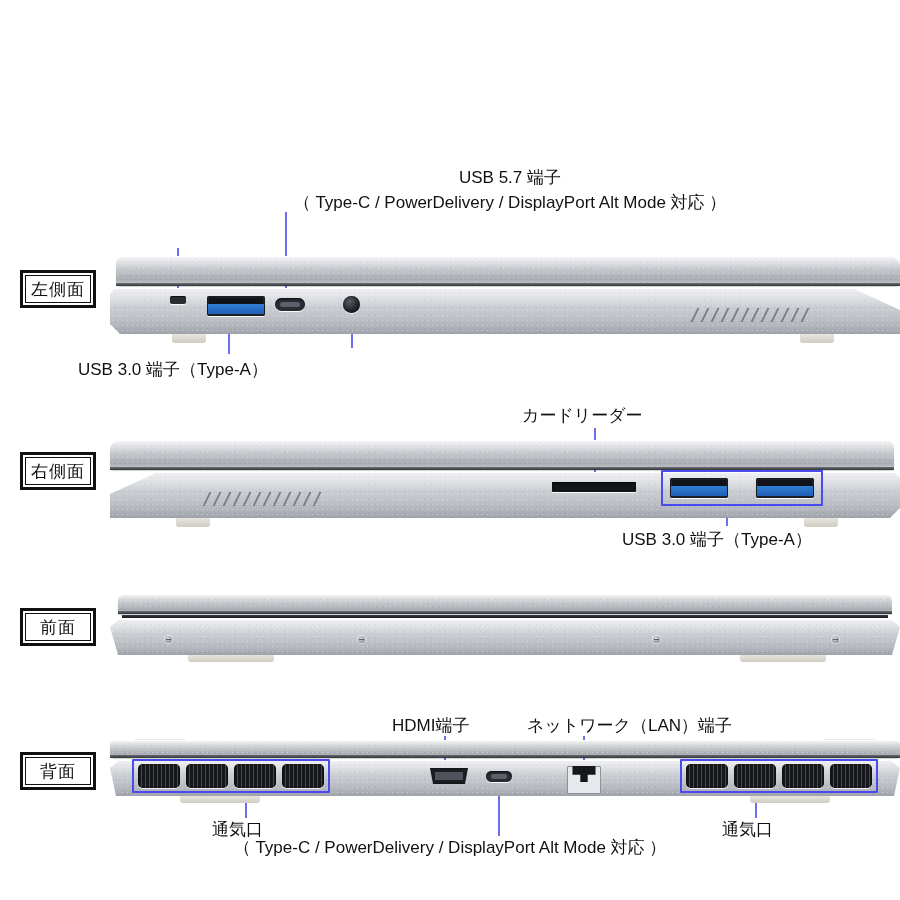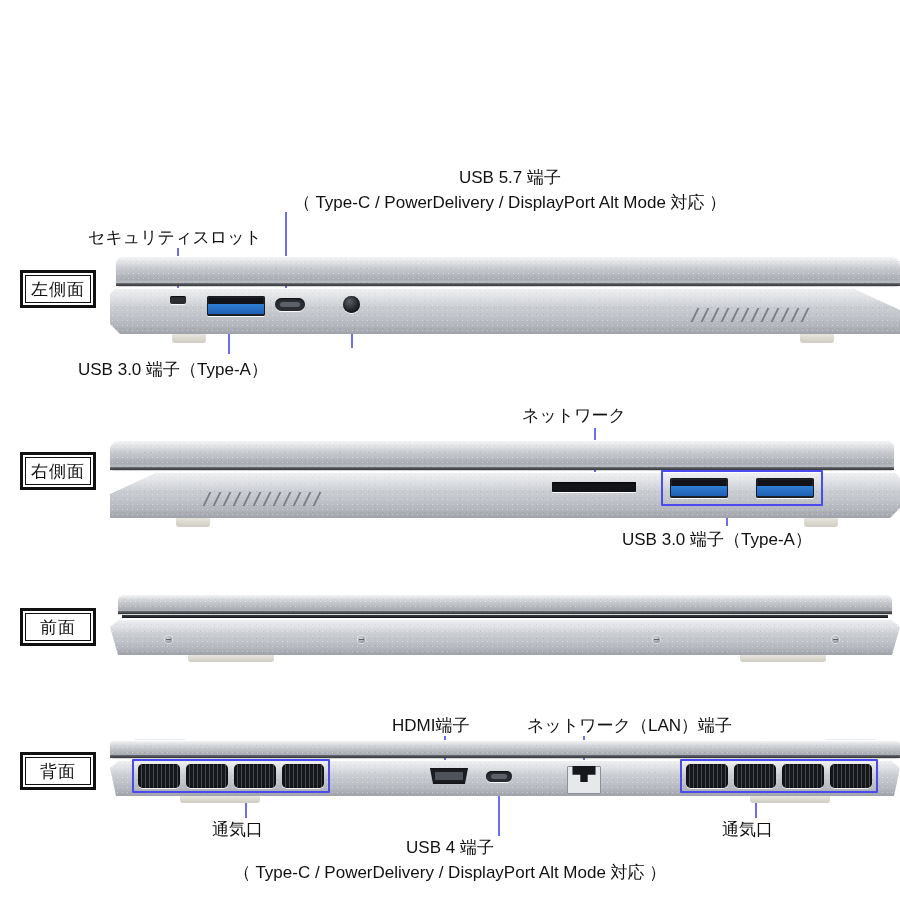--- a/index.html
+++ b/index.html
@@ -163,21 +163,20 @@
 
 
   <div class="abs badge" style="left:20px;top:270px;width:70px;height:32px;">
     <span>左側面</span>
   </div>
 
   <div class="abs lbl c" style="left:160px;top:166px;width:700px;text-align:center;">
     <div>USB 5.7 端子</div>
     <div>（ Type-C / PowerDelivery / DisplayPort Alt Mode 対応 ）</div>
   </div>
-  <div class="abs lbl" style="left:88px;top:226px;">セキュリティスロット</div>
   <div class="abs lbl" style="left:78px;top:358px;">USB 3.0 端子（Type-A）</div>
 
   <div class="abs lead" style="left:177px;top:248px;height:46px;"></div>
   <div class="abs lead" style="left:285px;top:212px;height:82px;"></div>
   <div class="abs lead" style="left:228px;top:318px;height:36px;"></div>
   <div class="abs lead" style="left:351px;top:318px;height:30px;"></div>
 
   <div class="chassis" style="left:110px;top:256px;width:790px;height:90px;">
 
     <div class="lid" style="left:6px;top:0;width:784px;height:30px;">
@@ -215,21 +214,21 @@
     </div>
 
     <div class="foot" style="left:62px;top:78px;width:34px;height:9px;"></div>
     <div class="foot" style="left:690px;top:78px;width:34px;height:9px;"></div>
   </div>
 
   <div class="abs badge" style="left:20px;top:452px;width:70px;height:32px;">
     <span>右側面</span>
   </div>
 
-  <div class="abs lbl" style="left:522px;top:404px;">ネットワーク</div>
+  <div class="abs lbl" style="left:522px;top:404px;">カードリーダー</div>
   <div class="abs lbl" style="left:622px;top:528px;">USB 3.0 端子（Type-A）</div>
 
   <div class="abs lead" style="left:594px;top:428px;height:52px;"></div>
   <div class="abs lead" style="left:726px;top:498px;height:28px;"></div>
 
   <div class="chassis" style="left:110px;top:440px;width:790px;height:90px;">
     <div class="lid" style="left:0;top:0;width:784px;height:30px;border-radius:9px 7px 4px 4px;">
       <div class="speck"></div>
         <div class="gloss"></div>
     </div>
@@ -298,21 +297,20 @@
 
   <div class="abs badge" style="left:20px;top:752px;width:70px;height:32px;">
     <span>背面</span>
   </div>
 
   <div class="abs lbl" style="left:392px;top:714px;">HDMI端子</div>
   <div class="abs lbl" style="left:527px;top:714px;">ネットワーク（LAN）端子</div>
   <div class="abs lbl" style="left:212px;top:818px;">通気口</div>
   <div class="abs lbl" style="left:722px;top:818px;">通気口</div>
   <div class="abs lbl c" style="left:100px;top:836px;width:700px;">
-    <div>USB 4 端子</div>
     <div>（ Type-C / PowerDelivery / DisplayPort Alt Mode 対応 ）</div>
   </div>
 
   <div class="abs lead" style="left:444px;top:736px;height:30px;"></div>
   <div class="abs lead" style="left:583px;top:736px;height:30px;"></div>
   <div class="abs lead" style="left:245px;top:790px;height:28px;"></div>
   <div class="abs lead" style="left:755px;top:790px;height:28px;"></div>
   <div class="abs lead" style="left:498px;top:782px;height:54px;"></div>
 
   <div class="chassis" style="left:110px;top:738px;width:790px;height:70px;">

